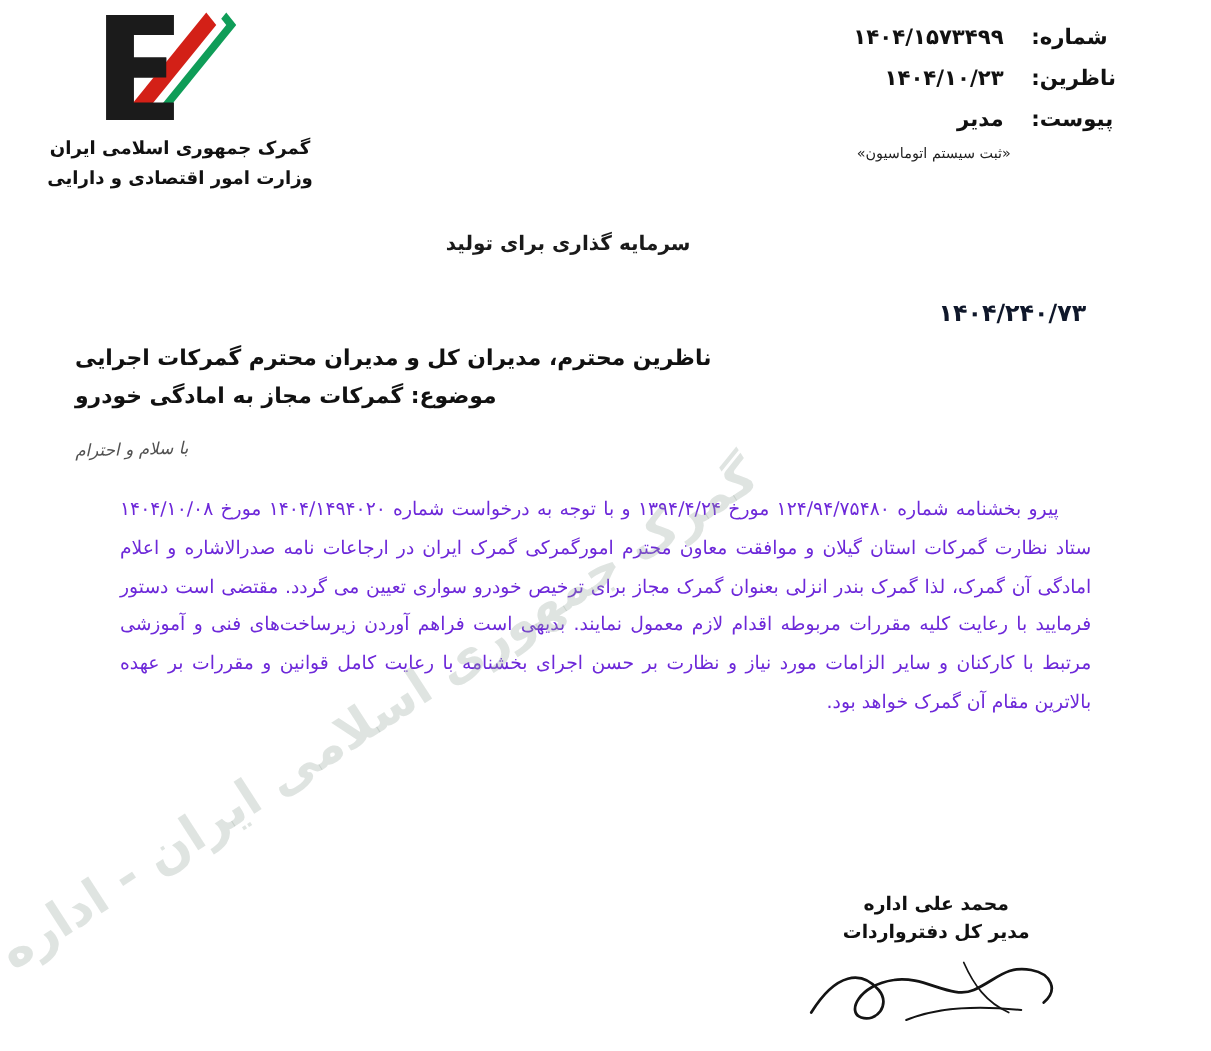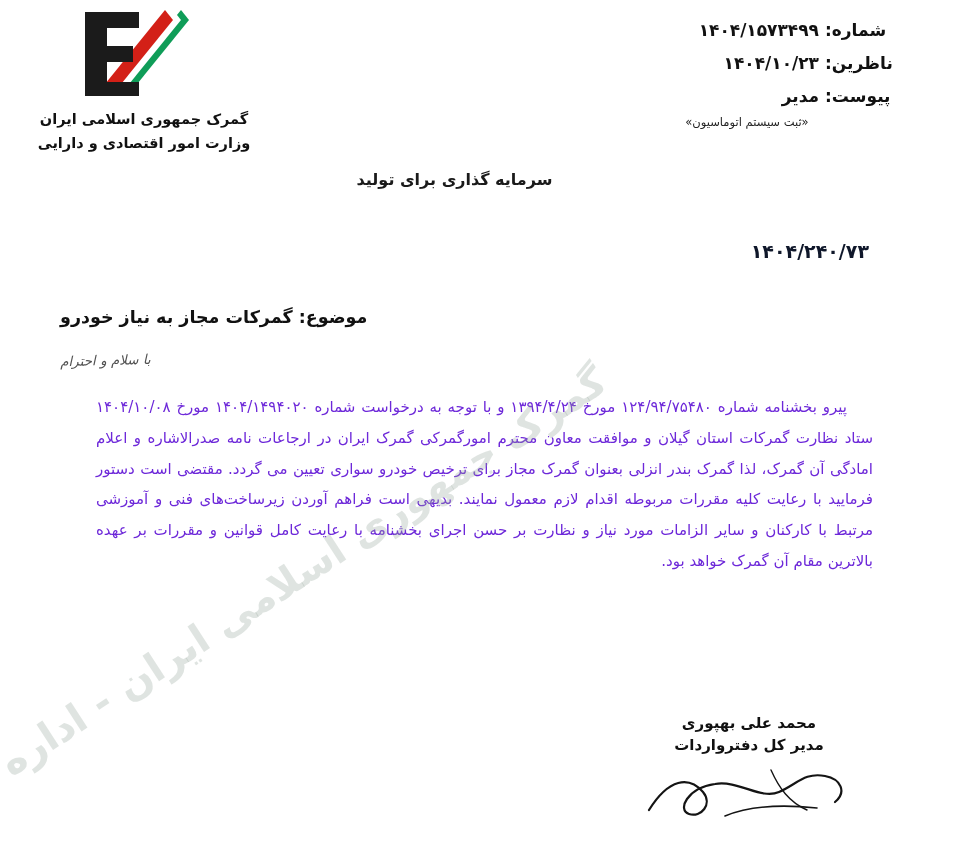--- a/index.html
+++ b/index.html
@@ -43,21 +43,21 @@
     display: flex;
     justify-content: flex-start;
     align-items: baseline;
     margin-bottom: 13px;
     font-size: 17px;
     font-weight: bold;
   }
   .meta-label {
     width: 92px;
     text-align: left;
-    padding-left: 6px;
+    padding-left: 22px;
     white-space: nowrap;
   }
   .meta-value {
     white-space: nowrap;
     letter-spacing: 0.5px;
   }
   .attach-note {
     margin-top: -4px;
     font-size: 11.5px;
     font-weight: normal;
@@ -86,21 +86,21 @@
     line-height: 1.65;
     white-space: nowrap;
     direction: rtl;
     text-align: center;
     margin-right: -22px;
   }
 
   
   .slogan {
     position: absolute;
-    top: 170px;
+    top: 185px;
     left: 0;
     right: 0;
     text-align: center;
     font-size: 16px;
     font-weight: bold;
     letter-spacing: 3px;
     color: #1a1a1a;
     padding-right: 60px;
   }
 
@@ -244,31 +244,32 @@
       </svg>
     </div>
     <div class="org-line">گمرک جمهوری اسلامی ایران</div>
     <div class="org-line">وزارت امور اقتصادی و دارایی</div>
   </div>
 
   <div class="slogan">سرمایه گذاری برای تولید</div>
 
   <div class="red-serial">۱۴۰۴/۲۴۰/۷۳</div>
 
-  <div class="subject">موضوع: گمرکات مجاز به نیاز خودرو</div>
+  <div class="addressee">ناظرین محترم، مدیران کل و مدیران محترم گمرکات اجرایی</div>
+  <div class="subject">موضوع: گمرکات مجاز به امادگی خودرو</div>
   <div class="salutation">با سلام و احترام</div>
 
   <div class="body-text">
     <p>پیرو بخشنامه شماره ۱۲۴/۹۴/۷۵۴۸۰ مورخ ۱۳۹۴/۴/۲۴ و با توجه به درخواست شماره ۱۴۰۴/۱۴۹۴۰۲۰ مورخ ۱۴۰۴/۱۰/۰۸ ستاد نظارت گمرکات استان گیلان و موافقت معاون محترم امورگمرکی گمرک ایران در ارجاعات نامه صدرالاشاره و اعلام امادگی آن گمرک، لذا گمرک بندر انزلی بعنوان گمرک مجاز برای ترخیص خودرو سواری تعیین می گردد. مقتضی است دستور فرمایید با رعایت کلیه مقررات مربوطه اقدام لازم معمول نمایند. بدیهی است فراهم آوردن زیرساخت‌های فنی و آموزشی مرتبط با کارکنان و سایر الزامات مورد نیاز و نظارت بر حسن اجرای بخشنامه با رعایت کامل قوانین و مقررات بر عهده بالاترین مقام آن گمرک خواهد بود.</p>
   </div>
 
   <div class="watermark">گمرک جمهوری اسلامی ایران - اداره کل دفتر واردات - تاریخ انتشار قوانین و مقررات</div>
 
   <div class="signature">
-    <div class="sign-name">محمد علی بهپوری</div>
+    <div class="sign-name">محمد علی اداره</div>
     <div class="sign-title">مدیر کل دفترواردات</div>
     <div class="sign-scribble">
       <svg viewBox="0 0 240 70" width="240" height="70" aria-hidden="true">
         <path d="M20 52 C40 20, 60 18, 74 34 C84 46, 72 60, 60 56 C48 52, 58 30, 86 26 C110 22, 132 42, 150 34 C168 26, 176 14, 196 18 C212 21, 218 34, 206 44" fill="none" stroke="#141414" stroke-width="2.2" stroke-linecap="round"></path>
         <path d="M96 58 C120 48, 150 46, 188 50" fill="none" stroke="#141414" stroke-width="1.6" stroke-linecap="round"></path>
         <path d="M142 12 C150 30, 160 44, 178 52" fill="none" stroke="#141414" stroke-width="1.4" stroke-linecap="round"></path>
       </svg>
     </div>
   </div>
 

